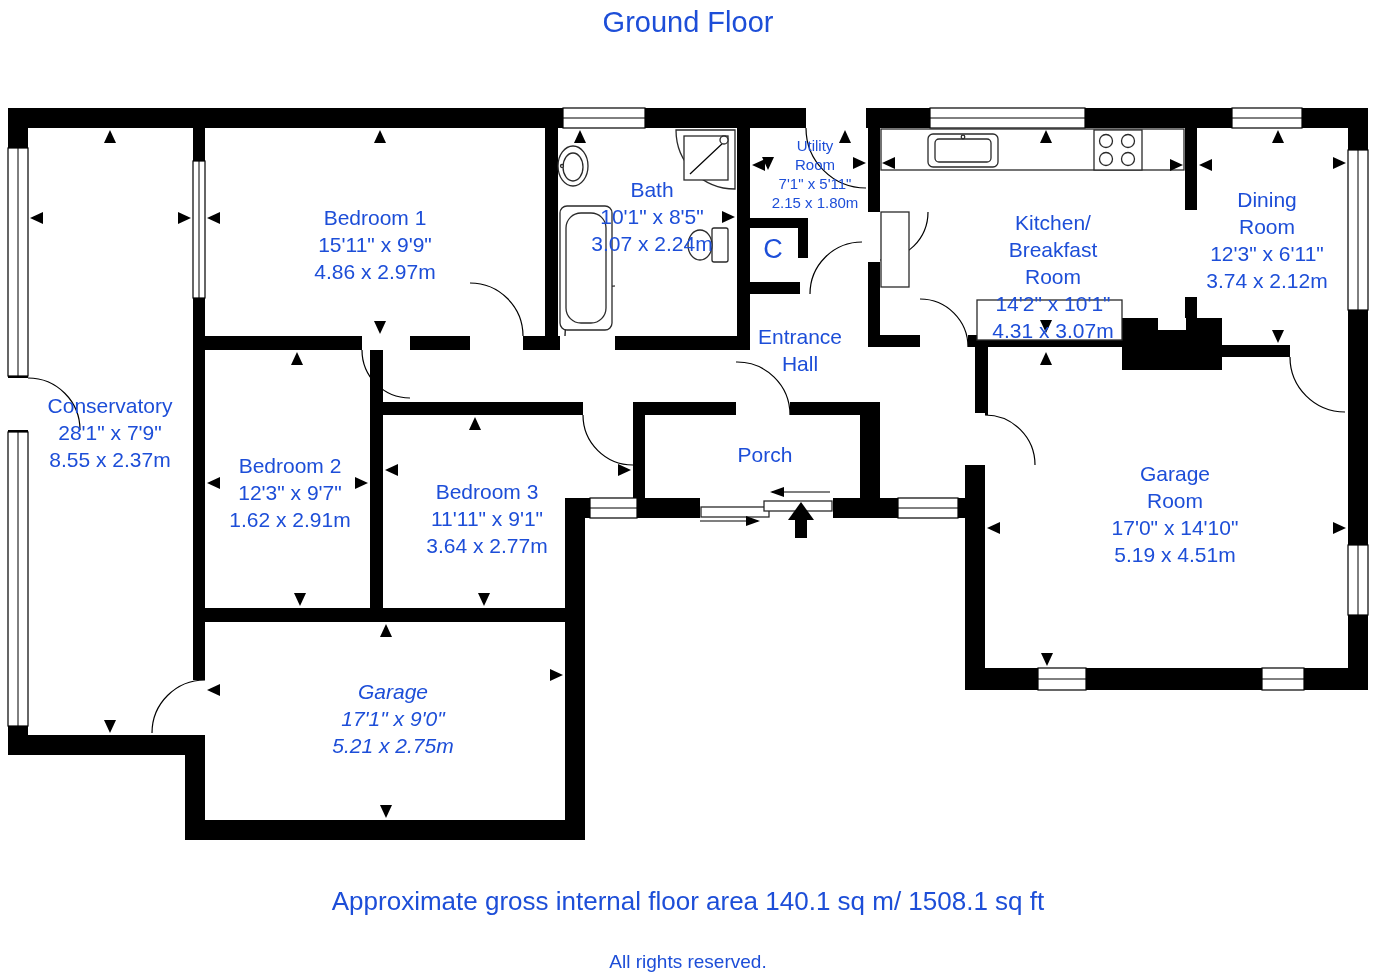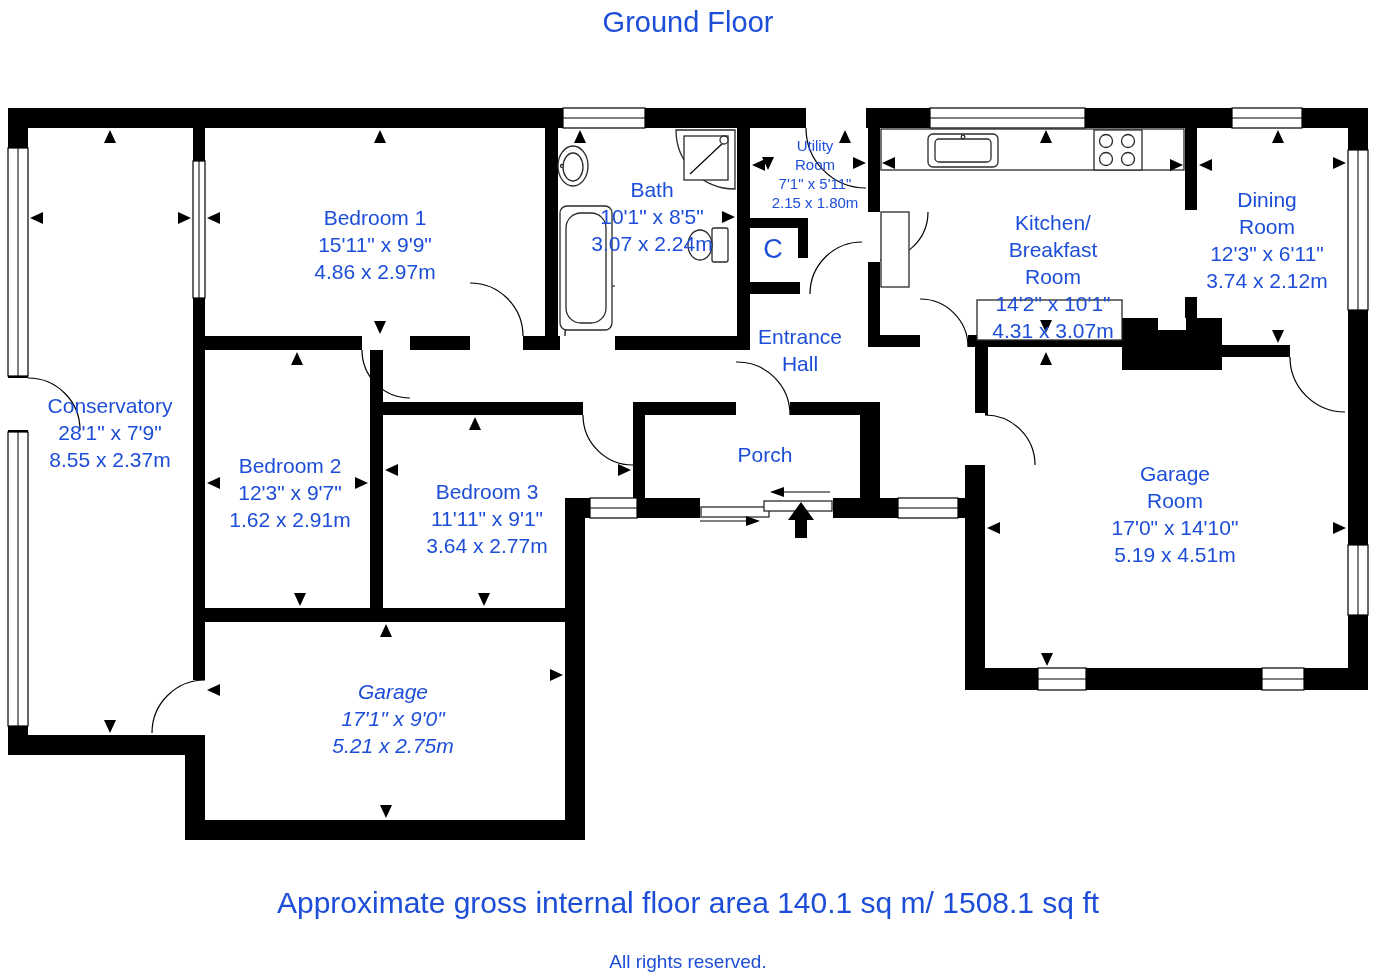--- a/index.html
+++ b/index.html
@@ -6,21 +6,21 @@
   #page{position:relative;width:1376px;height:977px;background:#fff;
         font-family:"Liberation Sans", sans-serif;color:#1d4ed8;overflow:hidden;}
   #plan-svg{position:absolute;left:0;top:0;}
   .lbl{position:absolute;transform:translateX(-50%);text-align:center;
        font-size:21px;line-height:27px;white-space:nowrap;}
   .lbl.small{font-size:15px;line-height:19px;}
   .lbl.big{font-size:27px;line-height:30px;}
   #title{position:absolute;left:688px;top:6px;transform:translateX(-50%);
          font-size:29px;white-space:nowrap;}
   .footer{position:absolute;left:50%;transform:translateX(-50%);white-space:nowrap;}
-  #footer-area{top:886px;font-size:30px;}
+  #footer-area{top:886px;font-size:26px;}
   #footer-disclaimer{top:926px;font-size:19px;}
   #footer-rights{top:951px;font-size:19px;}
   svg rect.wall{fill:#000;}
   svg .win{fill:#fff;stroke:#000;stroke-width:1.2;}
   svg .gap{fill:#fff;}
   svg line, svg path.arc{stroke:#000;fill:none;}
   svg .fx{fill:#fff;stroke:#2a2a2a;stroke-width:1.3;}
   svg .tri{fill:#000;}
 </style>
 </head>

